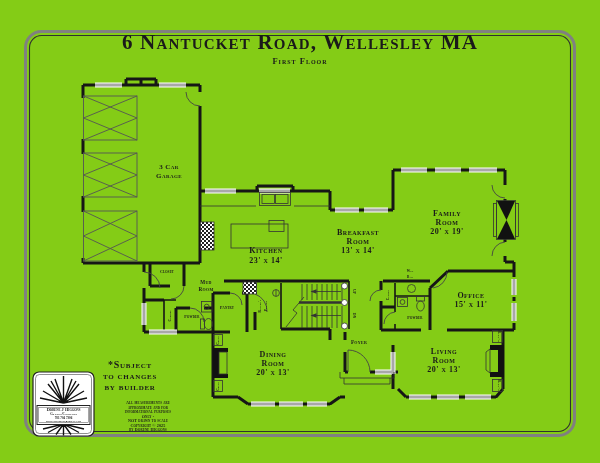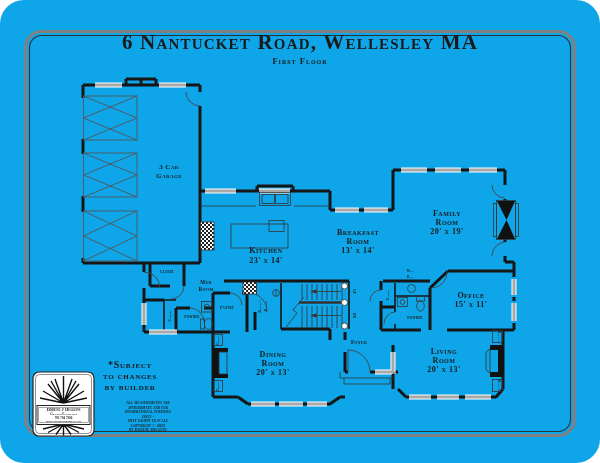--- a/index.html
+++ b/index.html
@@ -1,16 +1,16 @@
 <!DOCTYPE html>
 <html><head>
 <meta charset="utf-8">
 <style>
   html,body{margin:0;padding:0;background:#ffffff;}
-  .stage{position:relative;width:600px;height:463px;background:#0ea5e9;overflow:hidden;border-radius:24px;}
+  .stage{position:relative;width:600px;height:463px;background:#84cc16;overflow:hidden;}
   svg{display:block;}
   text{font-family:"Liberation Serif","DejaVu Serif",serif;fill:#1a1a1a;font-variant:small-caps;}
   .t-title{font-size:21px;font-weight:600;letter-spacing:1.2px;}
   .t-sub{font-size:8.5px;font-weight:700;letter-spacing:1px;}
   .t-room{font-size:8px;font-weight:700;letter-spacing:.5px;}
   .t-room7{font-size:7px;font-weight:700;letter-spacing:.4px;}
   .t-med{font-size:5.2px;font-weight:700;letter-spacing:.3px;}
   .t-sm{font-size:4px;font-weight:700;letter-spacing:.2px;}
   .t-xs{font-size:3.4px;font-weight:700;letter-spacing:.2px;}
   .t-note{font-size:10px;font-weight:700;letter-spacing:.7px;}

